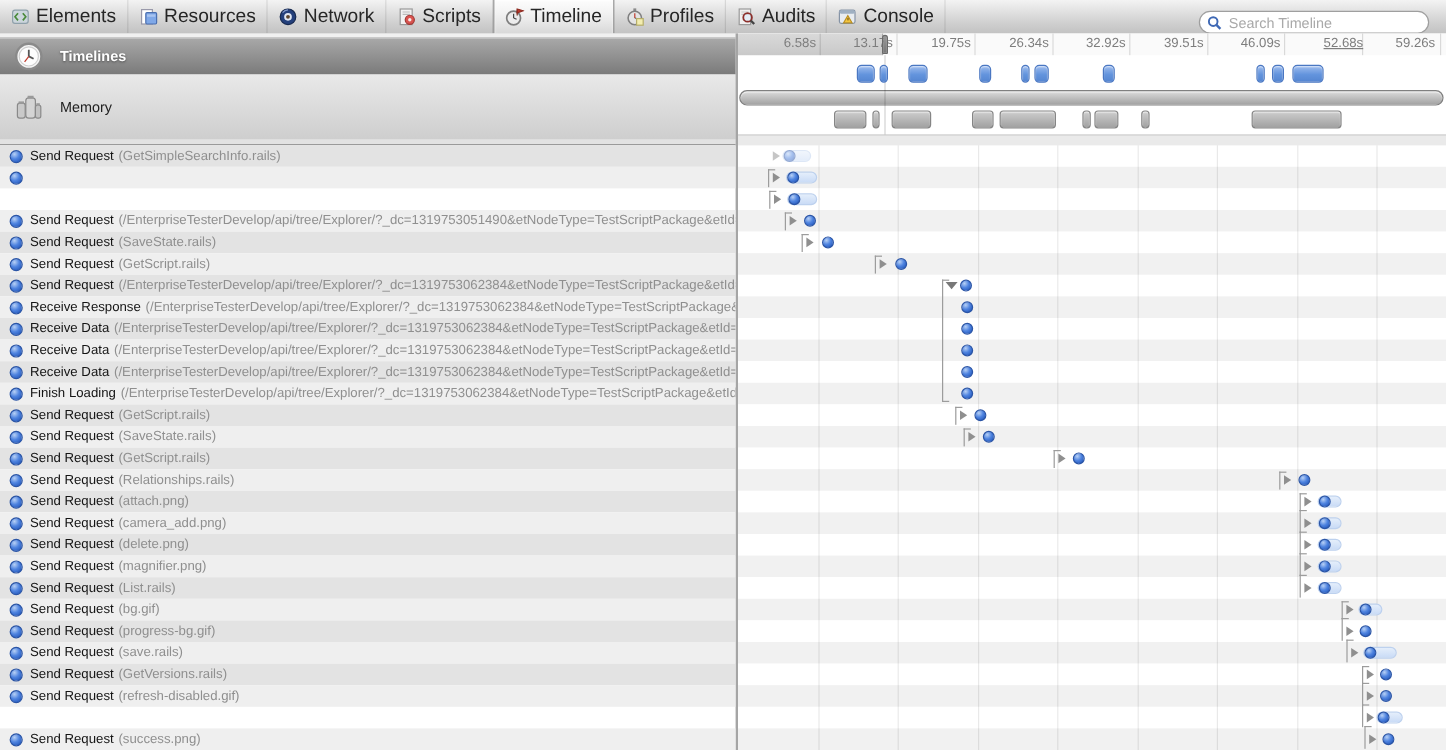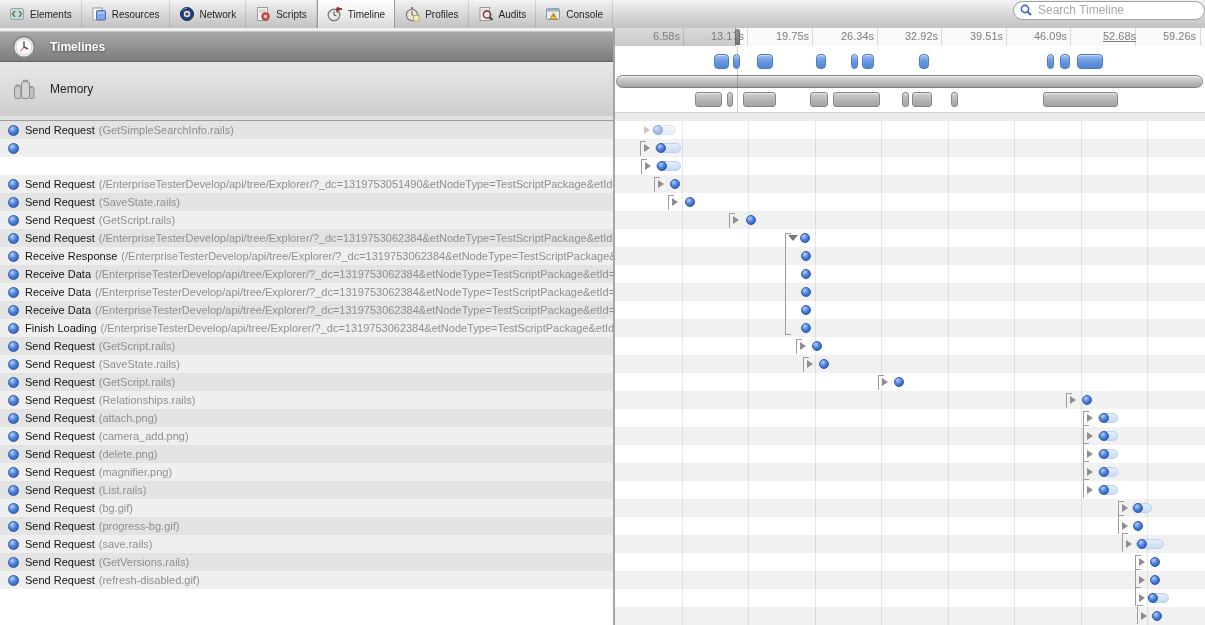--- a/index.html
+++ b/index.html
@@ -4,28 +4,28 @@
 <style>
   html,body{margin:0;padding:0;background:#fff;}
   #app{position:relative;width:1205px;height:625px;overflow:hidden;
        font-family:"Liberation Sans",sans-serif;background:#fff;
        -webkit-font-smoothing:antialiased;}
   
   #toolbar{position:absolute;left:0;top:0;width:1205px;height:28px;
     background:linear-gradient(#f3f3f3,#cfcfcf 70%,#c2c2c2);
     border-bottom:1px solid #7e7e7e;display:flex;align-items:stretch;}
   #tabs{display:flex;align-items:stretch;}
-  .tab{display:flex;align-items:center;gap:5px;padding:0 9px;font-size:10px;color:#262626;
+  .tab{display:flex;align-items:center;gap:5px;padding:0 9px;font-size:16px;color:#262626;
        border-right:1px solid rgba(0,0,0,0.10);cursor:default;}
   .tab.sel{background:linear-gradient(rgba(255,255,255,.75),rgba(255,255,255,.35));
        border-left:1px solid #979797;border-right:1px solid #979797;
        box-shadow:inset 0 1px 2px rgba(255,255,255,.9);}
   .ticon{width:16px;height:16px;display:inline-block;}
   .ticon svg{display:block;}
-  #searchwrap{margin-left:auto;display:flex;align-items:flex-start;}
+  #searchwrap{margin-left:auto;display:flex;align-items:flex-end;padding-right:14px;}
   #searchbox{position:relative;width:192px;height:19px;}
   #searchbox input{width:100%;height:100%;box-sizing:border-box;border:1px solid #9f9f9f;
       border-radius:10px;background:#fff;padding:0 8px 0 24px;font-size:12px;
       font-family:"Liberation Sans",sans-serif;color:#333;outline:none;}
   #searchbox input::placeholder{color:#a9a9a9;}
   #searchbox .mag{position:absolute;left:6px;top:3px;width:14px;height:14px;}
   
   #overview{position:absolute;left:0;top:28px;width:1205px;height:93px;background:#fff;}
   #sidebar{position:absolute;left:0;top:0;width:613px;height:92px;border-bottom:1px solid #9a9a9a;
       background:#e2e2e2;}
@@ -373,20 +373,24 @@
         <span class="ract">Send Request<span class="rdet">(progress-bg.gif)</span></span>
       </div>
       <div class="lrow" style="top: 432px; background: rgb(227, 227, 227);">
         <span class="ball"></span>
         <span class="ract">Send Request<span class="rdet">(GetVersions.rails)</span></span>
       </div>
       <div class="lrow" style="top: 450px; background: rgb(239, 239, 239);">
         <span class="ball"></span>
         <span class="ract">Send Request<span class="rdet">(refresh-disabled.gif)</span></span>
       </div>
+      <div class="lrow" style="top: 486px; background: rgb(239, 239, 239);">
+        <span class="ball"></span>
+        <span class="ract">Send Request<span class="rdet">(success.png)</span></span>
+      </div>
     </div>
 
   <div id="grid">
 
   <div class="stripe" style="top: 0px; background: rgb(255, 255, 255);"></div>
       <div class="stripe" style="top: 18px; background: rgb(241, 241, 241);"></div>
       <div class="stripe" style="top: 36px; background: rgb(255, 255, 255);"></div>
       <div class="stripe" style="top: 54px; background: rgb(241, 241, 241);"></div>
       <div class="stripe" style="top: 72px; background: rgb(255, 255, 255);"></div>
       <div class="stripe" style="top: 90px; background: rgb(241, 241, 241);"></div>

